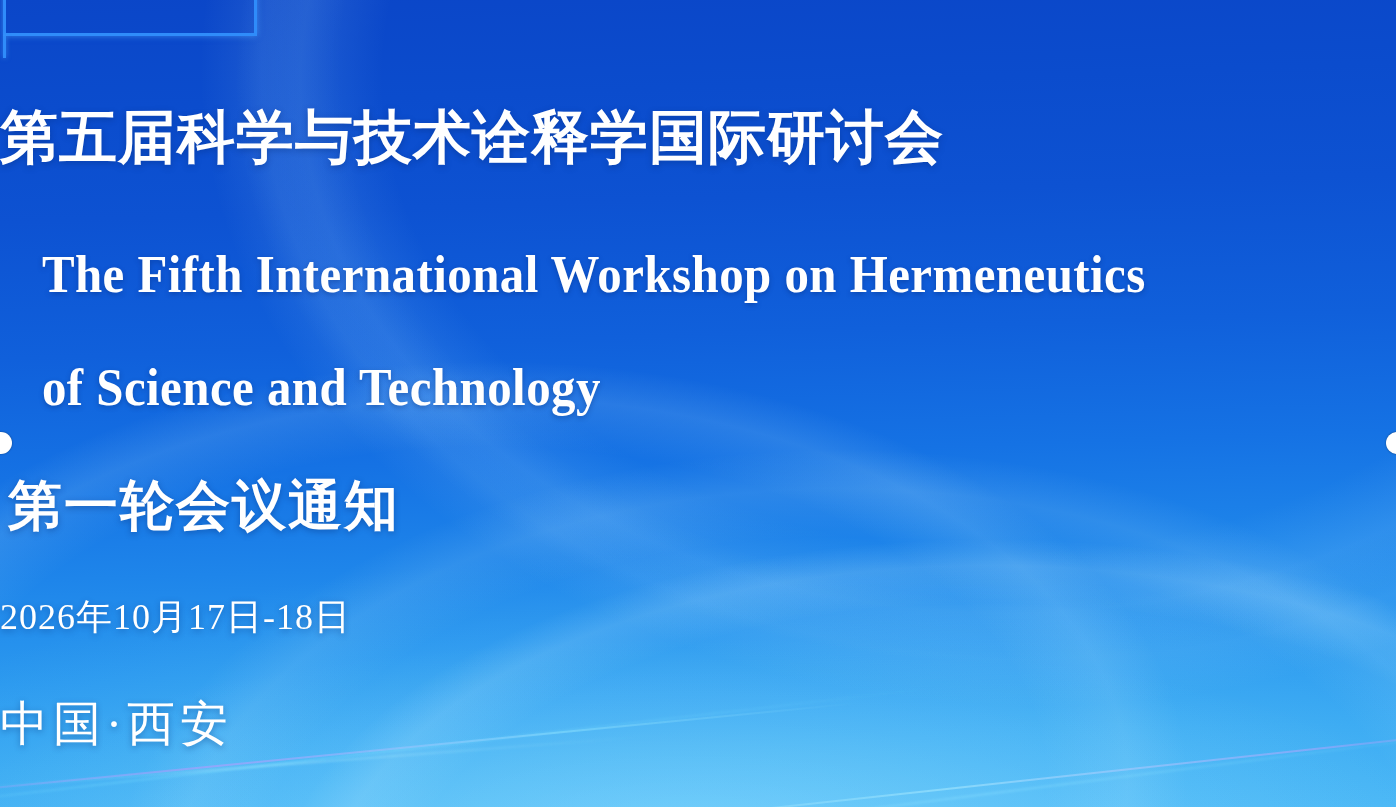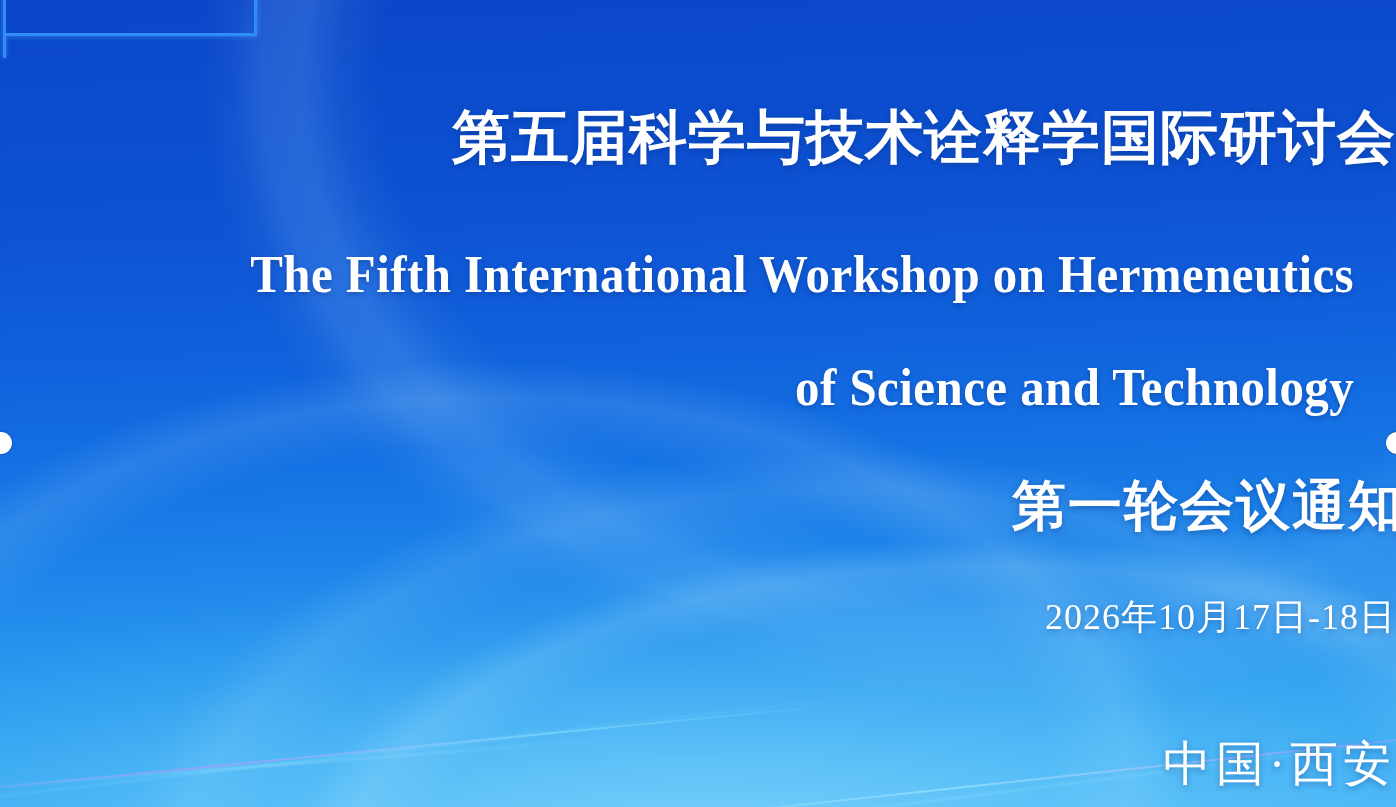--- a/index.html
+++ b/index.html
@@ -166,21 +166,21 @@
   }
   .edge-dot.left  { left: -10px;  top: 432px; }
   .edge-dot.right { right: -12px; top: 432px; }
 
   
   .content {
     position: relative;
     z-index: 5;
     width: 100%;
     height: 100%;
-    text-align: right;
+    text-align: left;
     color: #ffffff;
   }
   .line {
     position: absolute;
     left: 0;
     width: 100%;
     white-space: nowrap;
     text-shadow: 0 2px 6px rgba(4,40,110,0.38);
   }
 
@@ -212,21 +212,21 @@
     letter-spacing: 2px;
     margin-left: 8px;
   }
   .date-line {
     top: 593px;
     font-size: 36px;
     font-weight: 400;
     letter-spacing: 1px;
   }
   .place-line {
-    top: 732px;
+    top: 692px;
     font-size: 48px;
     font-weight: 400;
     letter-spacing: 5px;
   }
 </style>
 </head>
 <body>
 
 <div id="poster">
 

